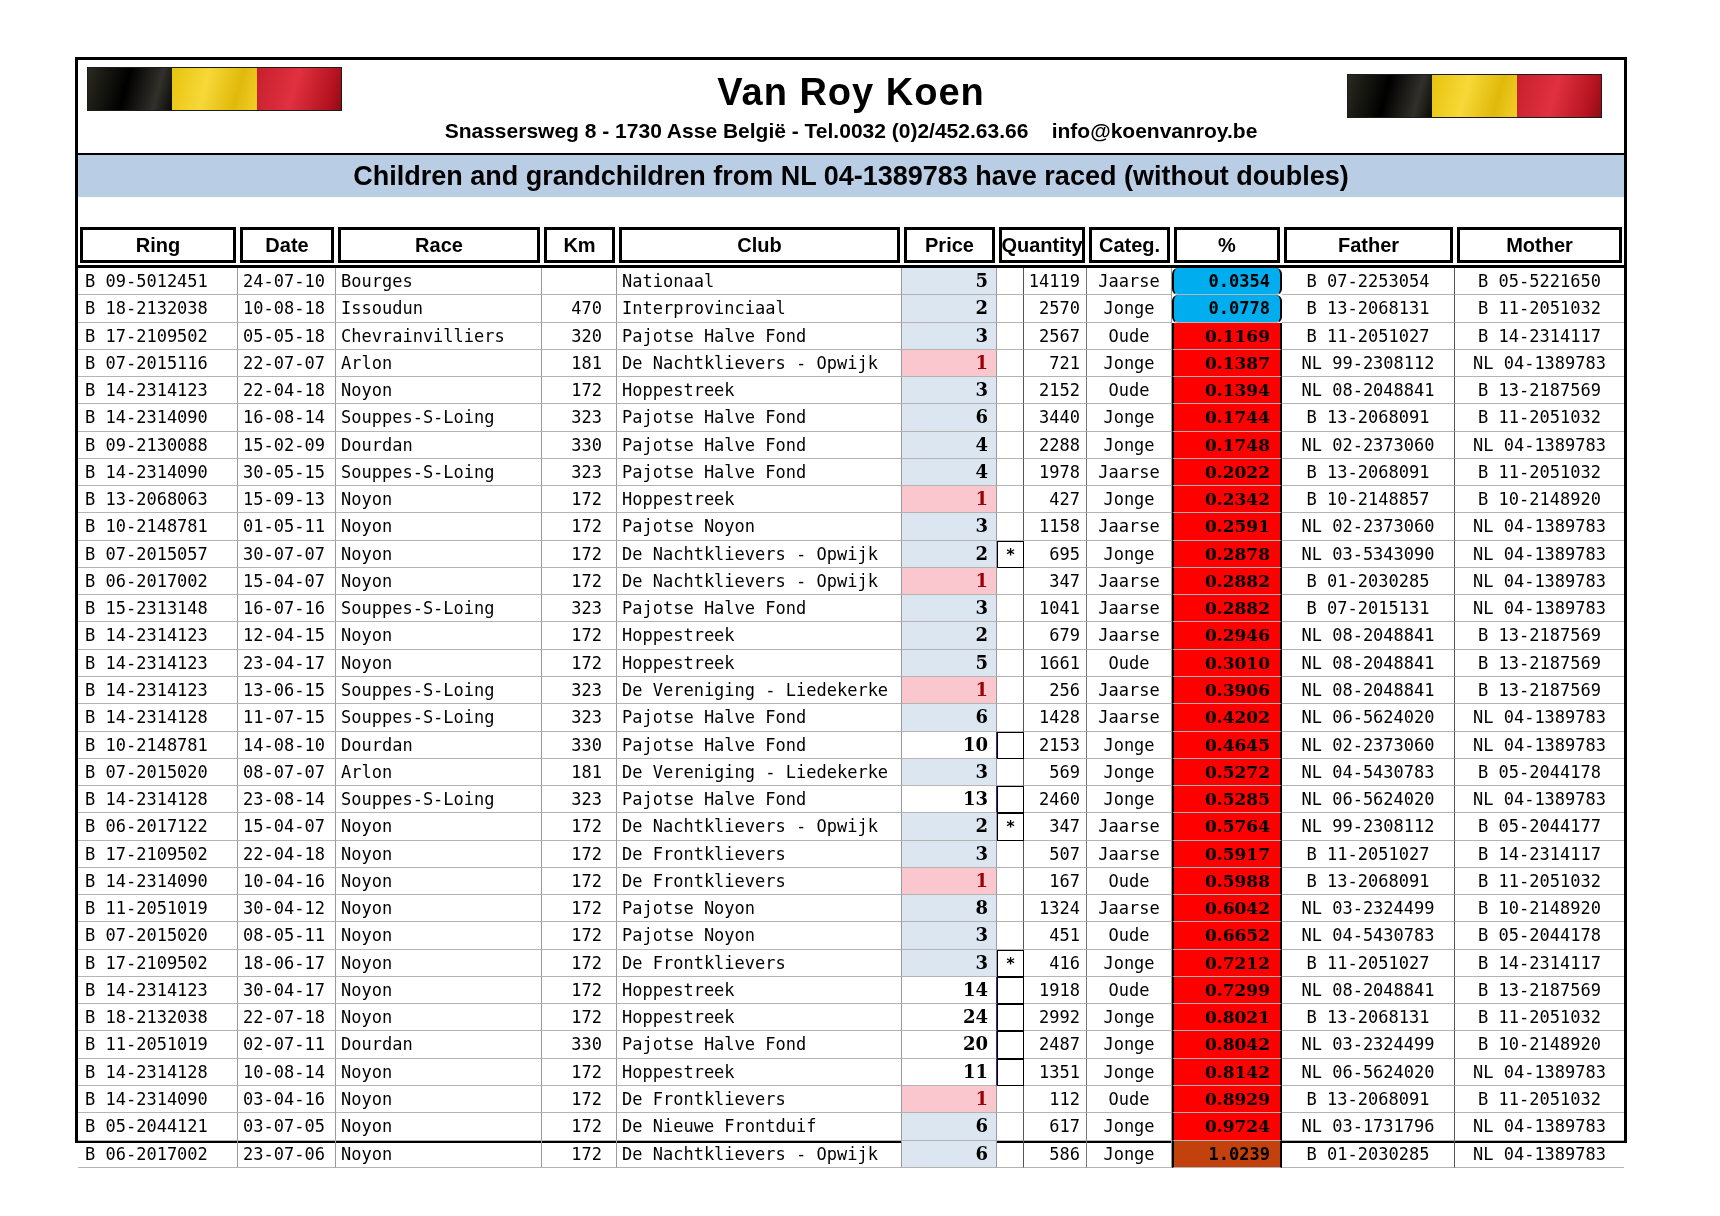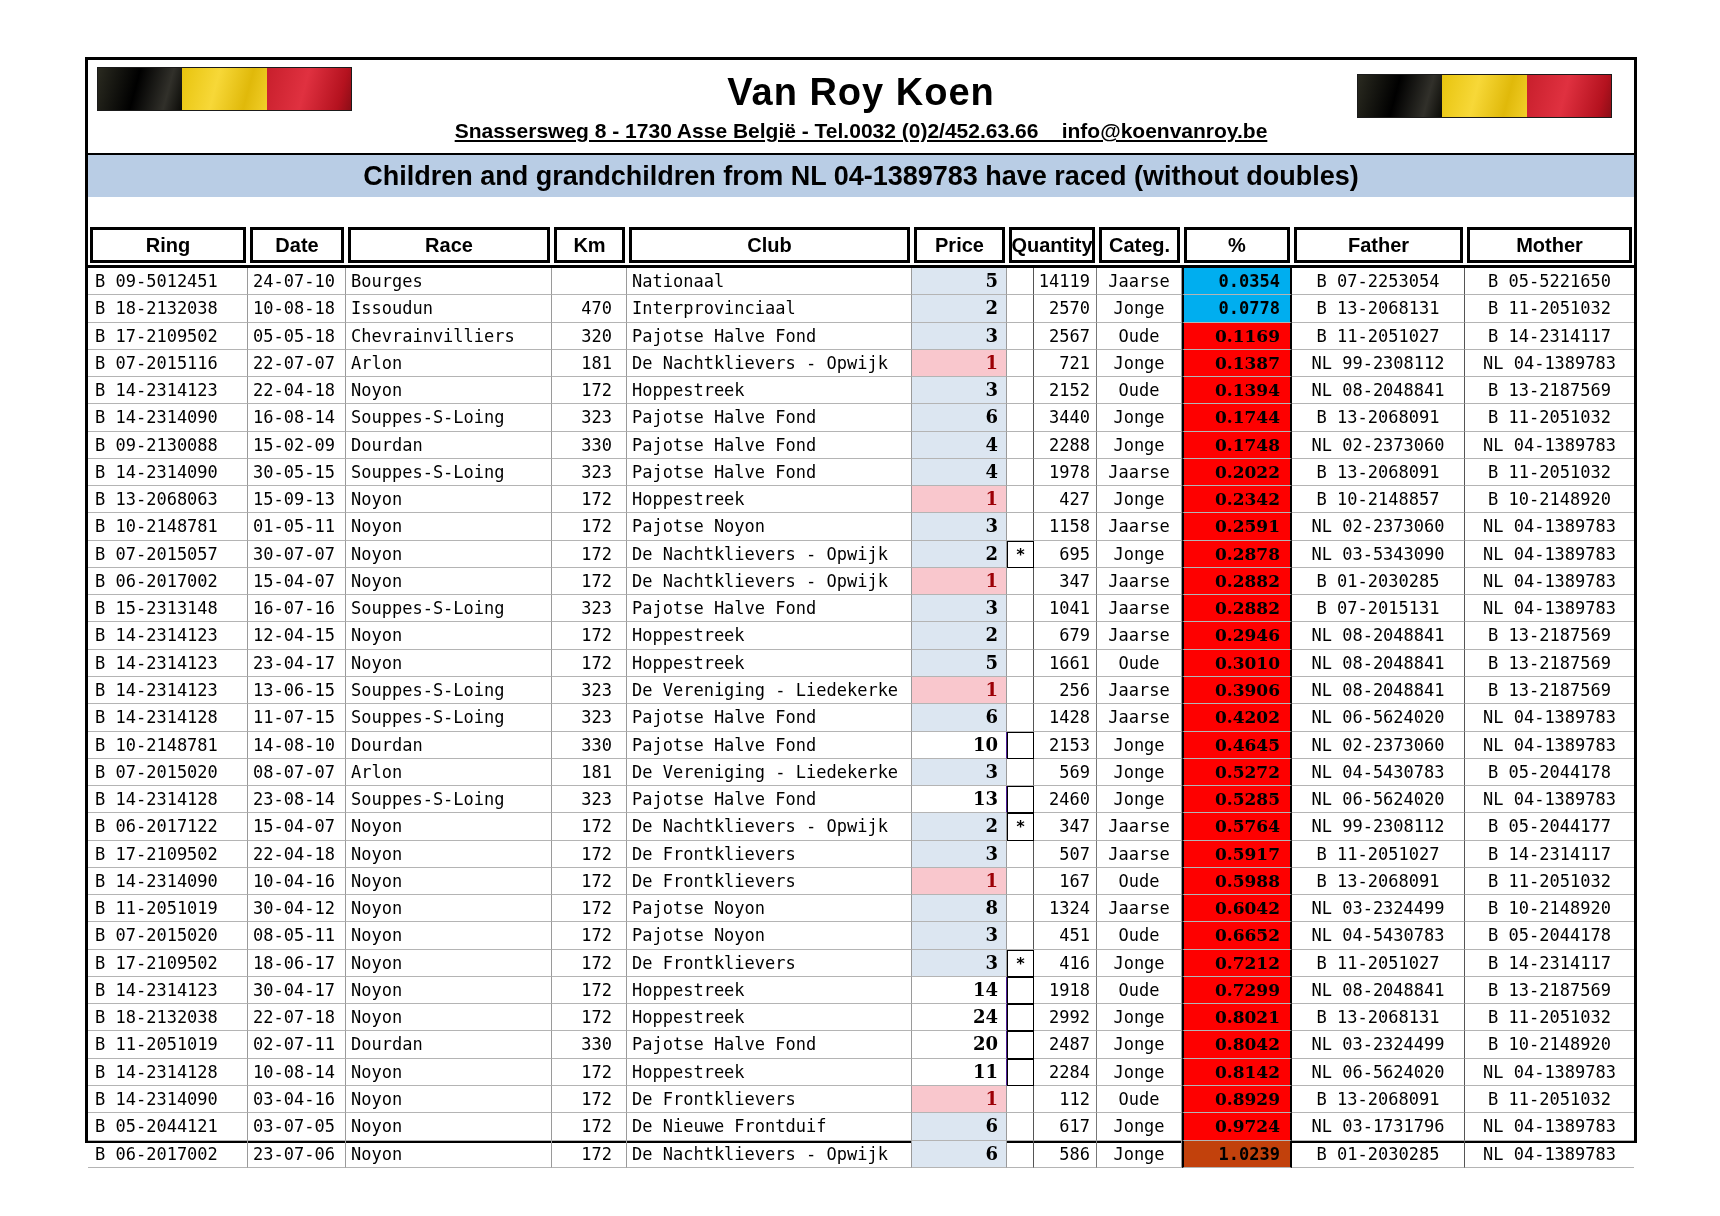--- a/index.html
+++ b/index.html
@@ -2,42 +2,42 @@
 <html><head>
 <meta charset="utf-8">
 <style>
   html,body{margin:0;padding:0;}
   body{
     width:1720px;height:1216px;background:#ffffff;position:relative;
     font-family:"DejaVu Sans Mono",monospace;color:#000;
     overflow:hidden;
   }
   .sheet{
-    position:absolute;left:85px;top:57px;width:1552px;height:1086px;
+    position:absolute;left:75px;top:57px;width:1552px;height:1086px;
     border:3px solid #000;box-sizing:border-box;background:#fff;
   }
   
   .masthead{position:relative;height:93px;}
   .flag{
     position:absolute;top:7px;width:255px;height:44px;display:flex;
     border:1px solid #1b1b1b;box-sizing:border-box;
   }
   .flag .b1{flex:1;background:linear-gradient(105deg,#2a2a20 0%,#000 45%,#31302a 80%,#0a0a06 100%);}
   .flag .b2{flex:1;background:linear-gradient(105deg,#e8c40e 0%,#f7d838 40%,#e0b90a 75%,#f2cf2a 100%);}
   .flag .b3{flex:1;background:linear-gradient(105deg,#c81f2c 0%,#e03140 45%,#b5121f 85%,#8c0d16 100%);}
   .flag.left{left:9px;}
   .flag.right{right:22px;top:14px;}
   .title{
     text-align:center;margin:0;padding-top:12px;
     font-family:"Liberation Sans",sans-serif;font-weight:bold;
     font-size:38px;line-height:40px;letter-spacing:1px;
   }
   .address{
     text-align:center;margin-top:7px;white-space:pre;
-    font-family:"Liberation Sans",sans-serif;font-weight:bold;font-size:21px;text-decoration:underline;
+    font-family:"Liberation Sans",sans-serif;font-weight:bold;font-size:21px;
   }
   
   .banner{
     height:44px;box-sizing:border-box;background:#B9CDE5;
     border-top:2px solid #000;
     display:flex;align-items:center;justify-content:center;
     font-family:"Liberation Sans",sans-serif;font-weight:bold;font-size:27px;
   }
   
   .grid-cols{
@@ -76,21 +76,21 @@
   .c.price.price-white{background:#fff;border-right:1px solid #4c1d95;}
   .c.star{text-align:center;font-weight:bold;font-size:16px;border-right:1px solid #555;}
   .c.star.boxed{border:1.5px solid #000;border-bottom:1px solid #000;}
   .c.qtyv{text-align:right;padding-right:6px;border-right:1px solid #777;}
   .c.categ{text-align:center;}
   .c.pct{
     text-align:right;padding-right:10px;font-weight:bold;
     border-left:2.5px solid #000;border-right:2.5px solid #000;
   }
   .c.pct.pct-red{background:#FE0000;font-family:"DejaVu Serif",serif;}
-  .c.pct.pct-blue{background:#00AEEF;}
+  .c.pct.pct-blue{background:#00AEEF;border-radius:6px;}
   .c.pct.pct-orange{background:#c2410c;padding-left:12px;}
   .c.father{text-align:center;border-right:1px solid #555;}
   .c.mother{text-align:center;border-right:none;}
 </style>
 </head>
 <body>
 
 <div class="sheet">
 
   <div class="masthead">
@@ -532,21 +532,21 @@
     <div class="c mother">B 10-2148920</div>
   </div>
       <div class="row grid-cols">
     <div class="c ring">B 14-2314128</div>
     <div class="c date">10-08-14</div>
     <div class="c race">Noyon</div>
     <div class="c km">172</div>
     <div class="c club">Hoppestreek</div>
     <div class="c price price-white">11</div>
     <div class="c star boxed"></div>
-    <div class="c qtyv">2284</div>
+    <div class="c qtyv">1351</div>
     <div class="c categ">Jonge</div>
     <div class="c pct pct-red">0.8142</div>
     <div class="c father">NL 06-5624020</div>
     <div class="c mother">NL 04-1389783</div>
   </div>
       <div class="row grid-cols">
     <div class="c ring">B 14-2314090</div>
     <div class="c date">03-04-16</div>
     <div class="c race">Noyon</div>
     <div class="c km">172</div>

